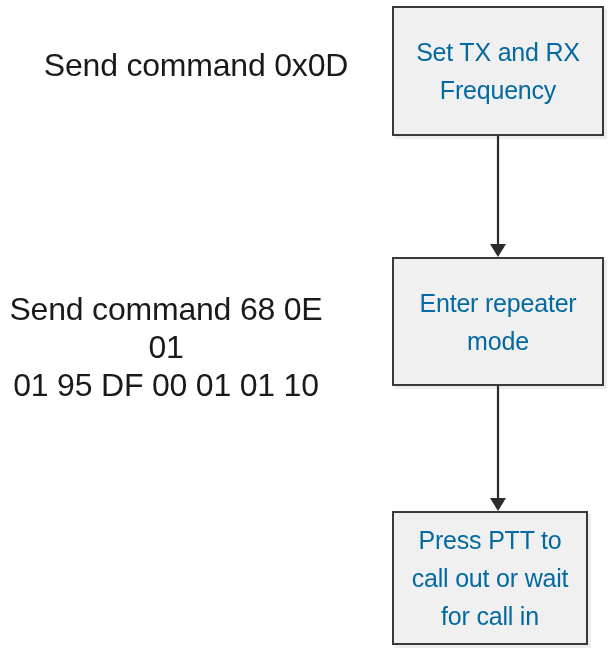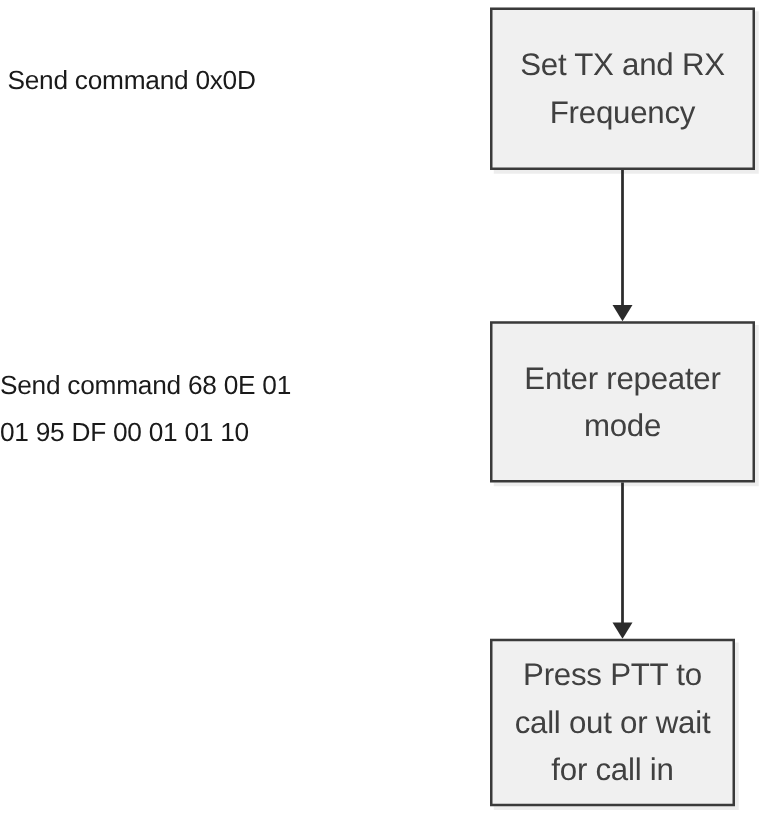--- a/index.html
+++ b/index.html
@@ -25,21 +25,21 @@
   .node {
     position: absolute;
     box-sizing: border-box;
     background: #f0f0f0;
     border: 2px solid #3a3a3a;
     box-shadow: 3px 3px 0 0 rgba(0,0,0,0.07);
     display: flex;
     align-items: center;
     justify-content: center;
     text-align: center;
-    color: #404040;
+    color: #0369a1;
     font-size: 25px;
     line-height: 38px;
     letter-spacing: -0.2px;
     padding: 0 6px;
   }
   .node-label {
     display: block;
     white-space: pre-line;
   }
 
@@ -59,24 +59,24 @@
     left: 392px;
     top: 511px;
     width: 196px;
     height: 134px;
   }
 
   
   .annotation {
     position: absolute;
     color: #1a1a1a;
-    font-size: 21px;
+    font-size: 32px;
     line-height: 38px;
     letter-spacing: -0.2px;
-    text-align: left;
+    text-align: center;
     white-space: pre-line;
   }
   #annotation-command-0d {
     left: 6px;
     top: 46px;
     width: 380px;
   }
   #annotation-command-68 {
     left: 0px;
     top: 278px;

